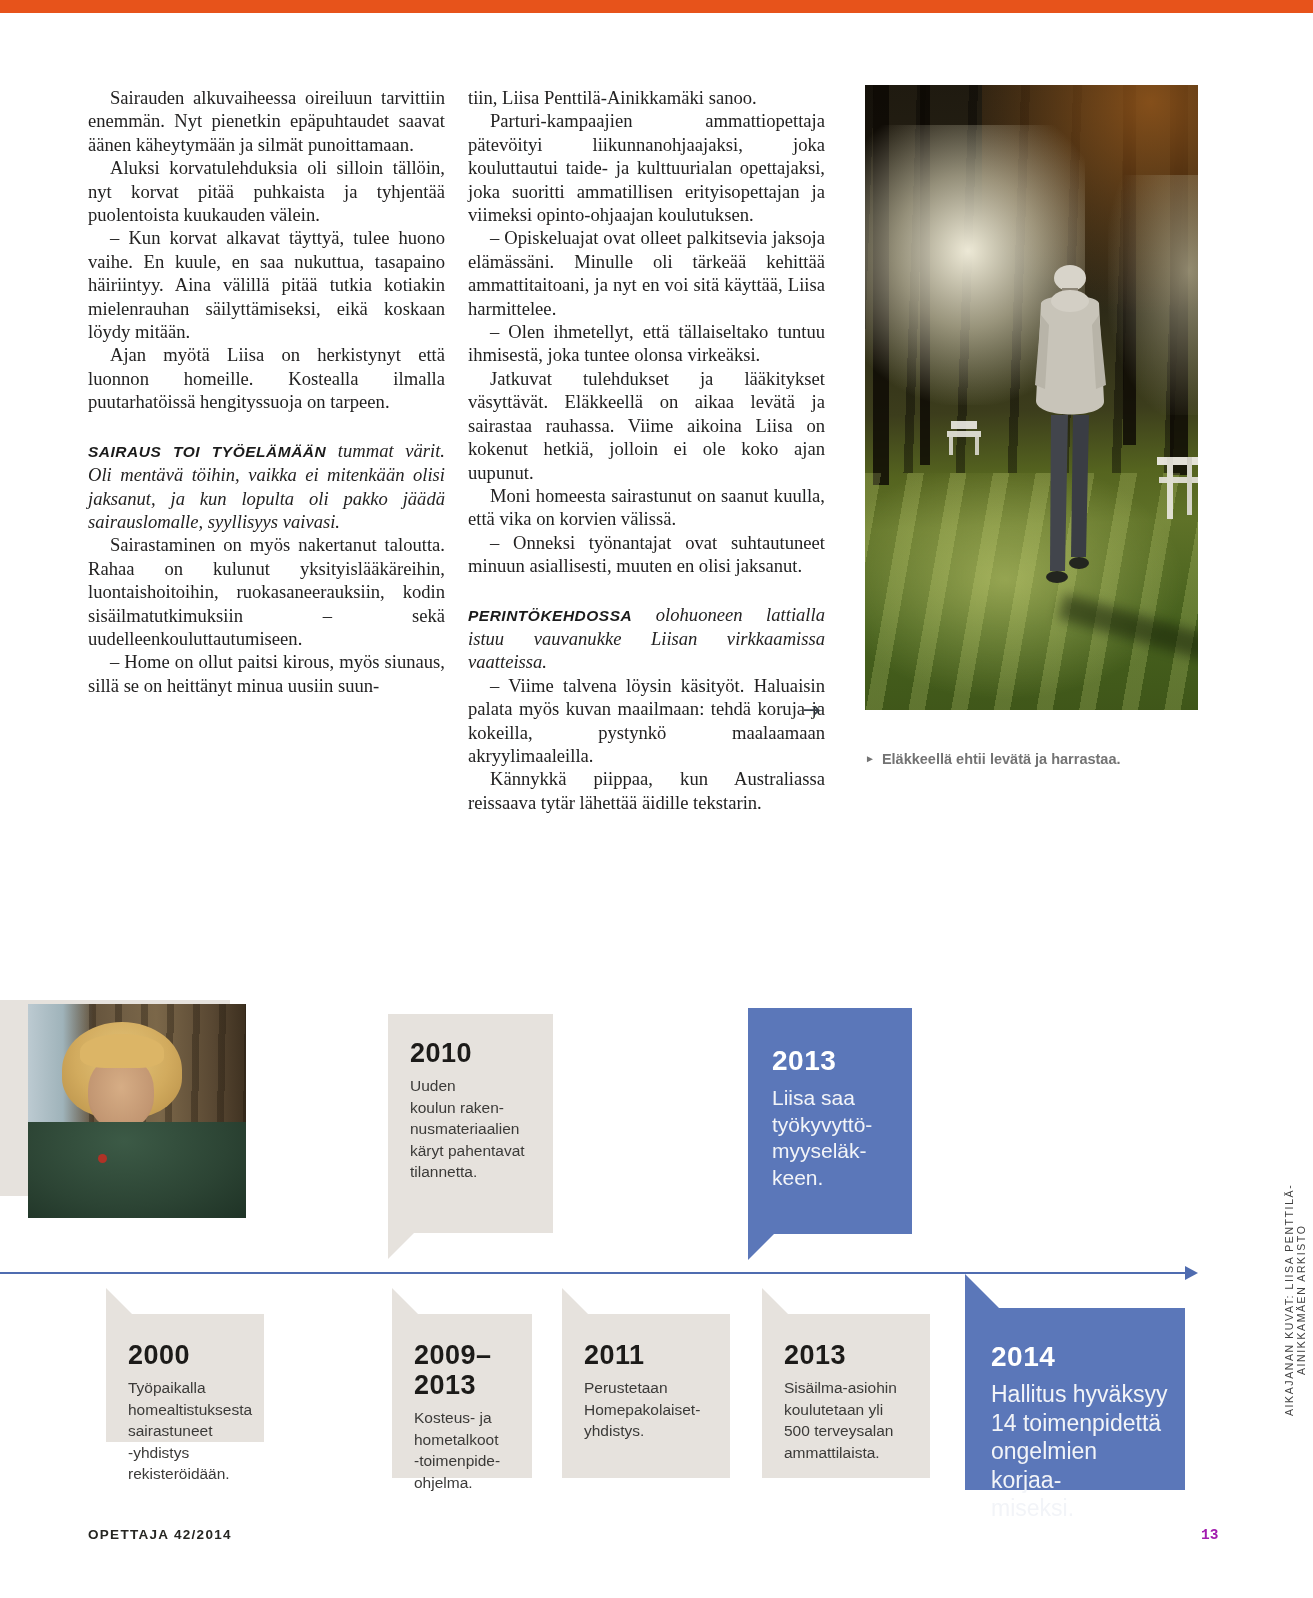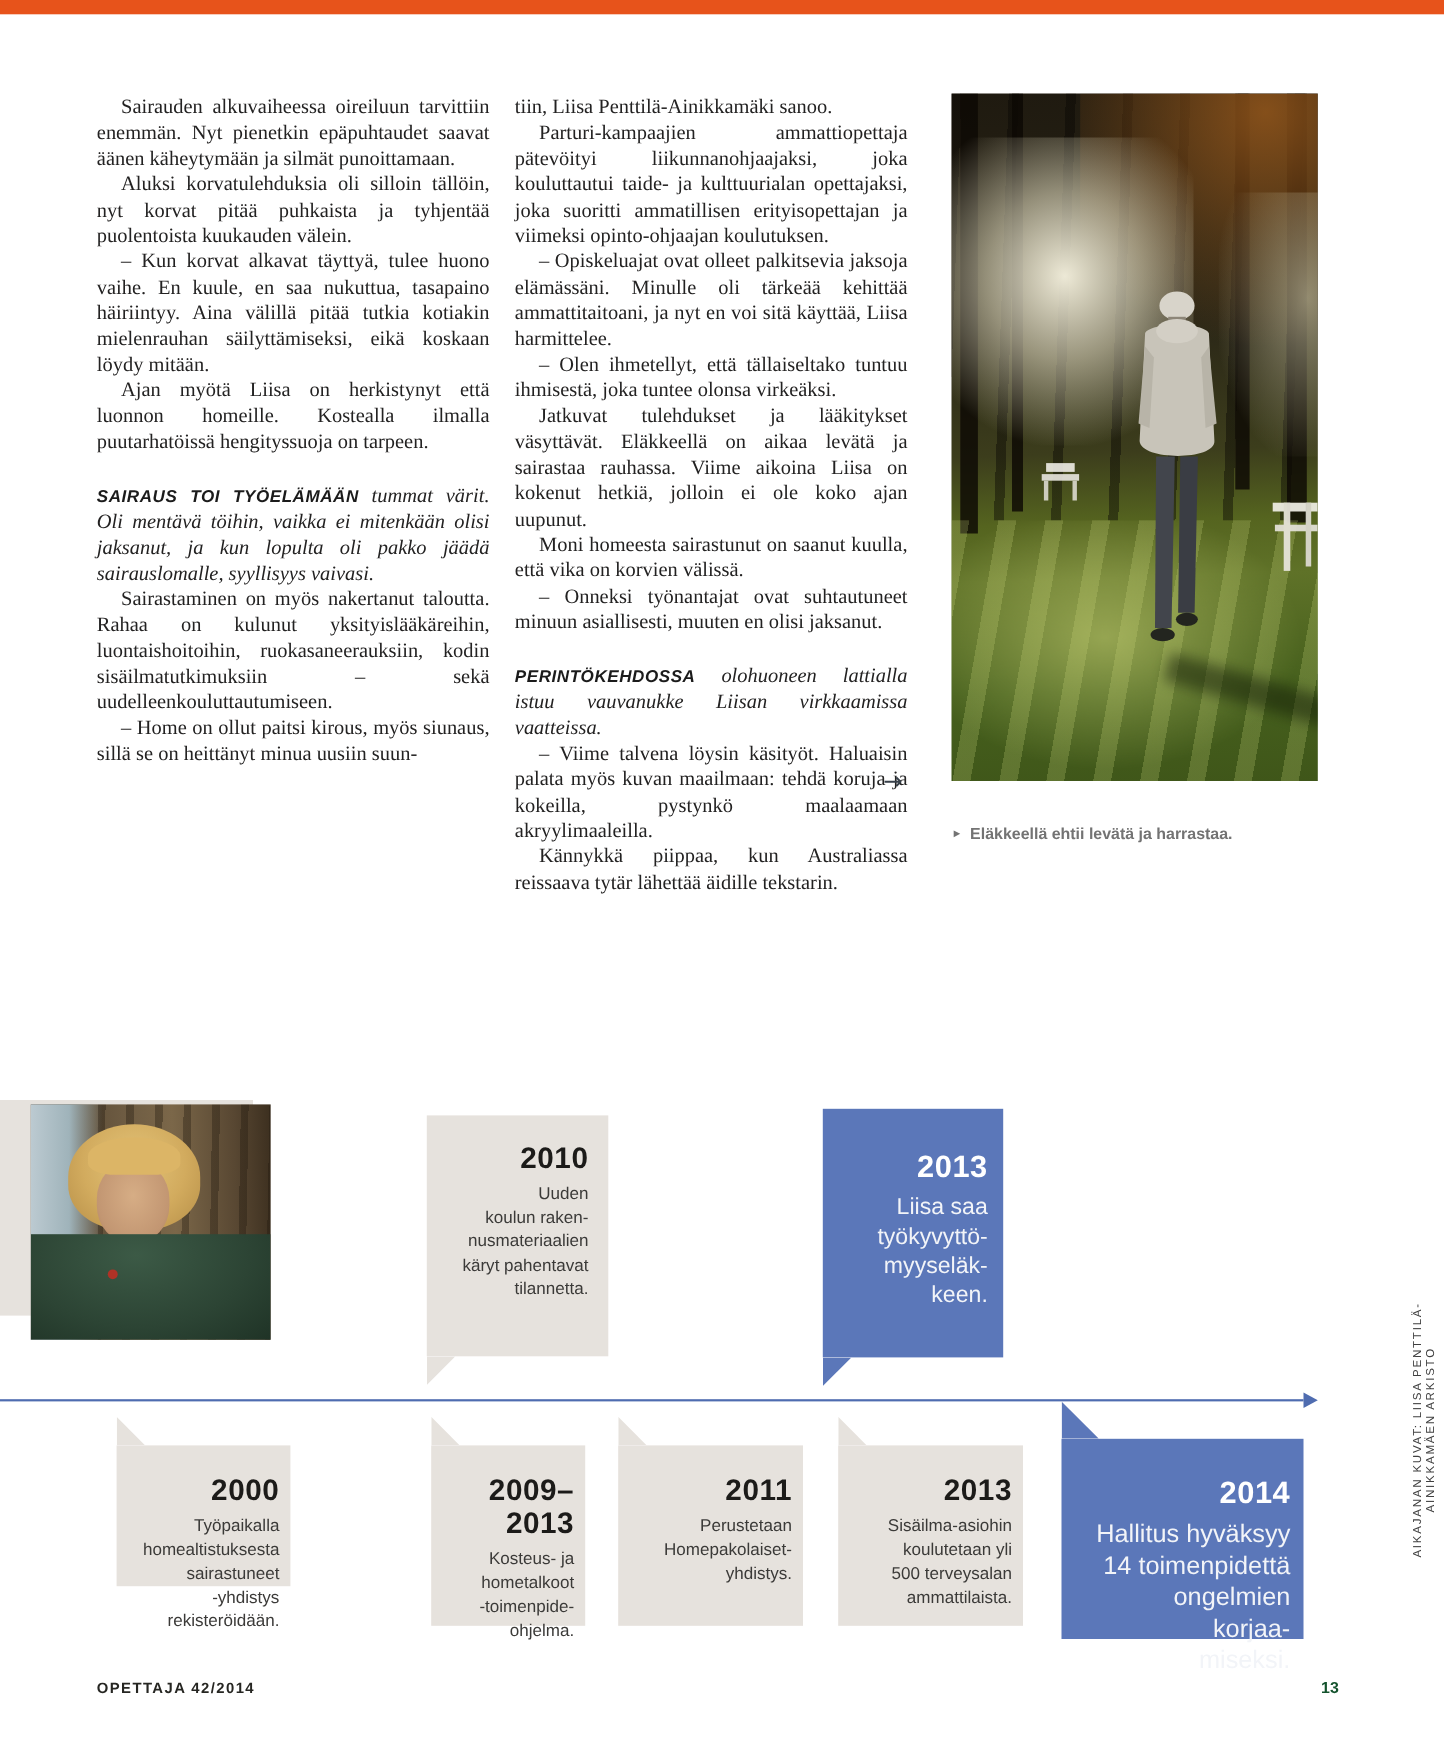--- a/index.html
+++ b/index.html
@@ -77,21 +77,21 @@
     background:#dcb566; }
   .pw-sweater { position:absolute; left:0px; top:118px; width:218px; height:96px;
     background:radial-gradient(ellipse at 44% 20%, #3c5a46 0%, #2c4434 60%, #1f3326 100%); }
   .pw-dot { position:absolute; left:70px; top:150px; width:9px; height:9px; border-radius:50%; background:#b03226; }
 
   
   .tl-line { position:absolute; left:0; top:1272px; width:1185px; height:2px; background:#4f6cb0; }
   .tl-head { position:absolute; left:1185px; top:1266px; width:0; height:0;
     border-left:13px solid #4f6cb0; border-top:7px solid transparent; border-bottom:7px solid transparent; }
 
-  .tl-box { position:absolute; background:#e6e2dd; color:#1c1b19;text-align:right; }
+  .tl-box { position:absolute; background:#e6e2dd; color:#1c1b19; }
   .tl-box.blue { background:#5b77b9; color:#ffffff; }
   .tl-year { font-weight:bold; font-size:27px; letter-spacing:.5px; line-height:30px; white-space:pre-line; }
   .tl-text { margin-top:7px; font-size:15.5px; line-height:21.5px; color:#3b3a38; white-space:pre-line; }
   .tl-box.blue .tl-year { font-size:28px; }
   .tl-box.blue .tl-text { color:#f2f4f8; }
   .tail { position:absolute; left:0; width:26px; height:26px; }
   .tail.gray { background:#e6e2dd; }
   .tail.blue { background:#5b77b9; }
   .tail.down { top:100%; clip-path:polygon(0 0, 100% 0, 0 100%); }
   .tail.up   { bottom:100%; clip-path:polygon(0 0, 0 100%, 100% 100%); }
@@ -111,21 +111,21 @@
   
   .credit {
     position:absolute; right:6px; top:1140px; height:320px;
     writing-mode:vertical-rl; transform:rotate(180deg);
     font-size:10.5px; letter-spacing:1.6px; color:#3f3f3f; text-align:center;
   }
 
   
   .footer-left { position:absolute; left:88px; top:1527px; font-weight:bold; font-size:13.5px;
     letter-spacing:1.3px; color:#262622; }
-  .page-num { position:absolute; left:1201px; top:1527px; font-weight:bold; font-size:14.5px; color:#14532d; }
+  .page-num { position:absolute; left:1201px; top:1527px; font-weight:bold; font-size:14.5px; color:#a21caf;font-family:Liberation Mono, monospace; }
 </style>
 </head>
 <body>
 
 <div class="page">
 
   <div class="topbar"></div>
 
   <div class="col col-left">
     <p class="p">Sairauden alkuvaiheessa oireiluun tarvittiin enemmän. Nyt pienetkin epäpuhtaudet saavat äänen käheytymään ja silmät punoittamaan.</p>

